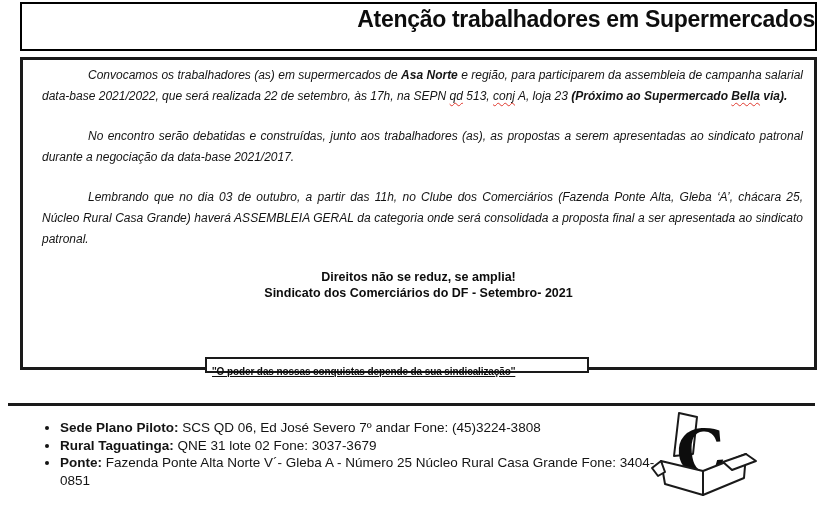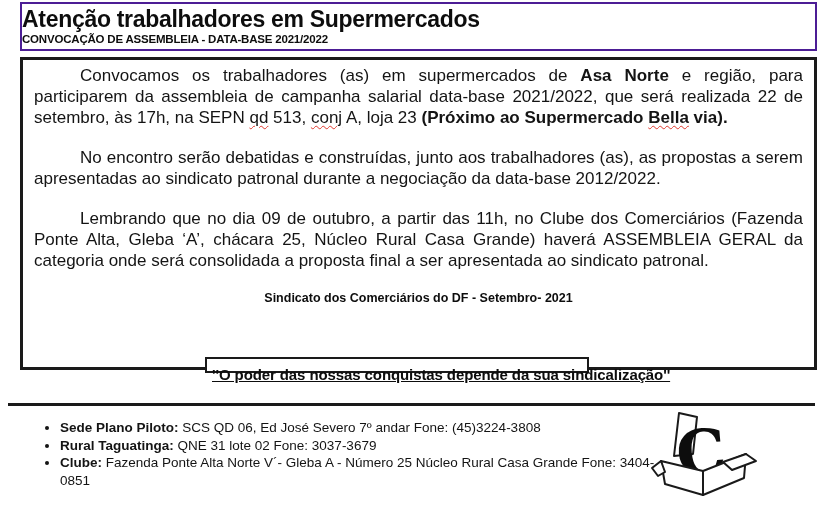--- a/index.html
+++ b/index.html
@@ -3,55 +3,55 @@
 <meta charset="utf-8">
 <style>
   html,body{margin:0;padding:0;}
   body{
     width:822px;height:512px;position:relative;background:#ffffff;
     font-family:"Liberation Sans", sans-serif;color:#111;overflow:hidden;
   }
   
   .title-box{
     position:absolute;left:20px;top:2px;width:797px;height:49px;
-    border:2px solid #4c1d95;box-sizing:border-box;text-align:left;background:#fff;
+    border:2px solid #000000;box-sizing:border-box;text-align:right;background:#fff;
   }
   .title-box h1{
     margin:2px 0 0;font-size:23px;font-weight:bold;letter-spacing:-0.3px;color:#0d0d0d;
   }
   .title-box .subtitle{
     margin-top:0px;font-size:11.5px;font-weight:bold;letter-spacing:-0.2px;color:#0d0d0d;
   }
   
   .main-box{
     position:absolute;left:20px;top:57px;width:797px;height:313px;
     border:3px solid #1a1a1a;box-sizing:border-box;background:#fff;
     padding:5px 11px 0 11px;
   }
   .main-box p{
-    margin:0 0 19px 0;font-size:17px;line-height:21px;
-    text-align:justify;text-indent:46px;color:#141414;
+    margin:0 0 19px 8px;font-size:12px;line-height:21px;
+    text-align:justify;text-indent:46px;color:#141414;font-style:italic;
   }
   .main-box p.last{margin-bottom:2px;}
   .b{font-weight:bold;text-align:right;}
   .sp{ 
     text-decoration-line:underline;
     text-decoration-style:wavy;
     text-decoration-color:#e03a2f;
     text-decoration-thickness:1px;
     text-underline-offset:2px;
   }
   .slogan{
     text-align:center;font-weight:bold;font-size:12.5px;line-height:16px;color:#0d0d0d;
   }
   
   .quote-box{
     position:absolute;left:205px;top:357px;width:384px;height:16px;
     border:2px solid #1a1a1a;box-sizing:border-box;background:#fff;z-index:3;
-    font-size:15px;font-weight:bold;letter-spacing:-0.1px;
+    font-size:10px;font-weight:bold;letter-spacing:-0.1px;
     padding:7px 4px 0 5px;white-space:nowrap;color:#0d0d0d;text-decoration:underline;
   }
   
   .rule{
     position:absolute;left:8px;top:403px;width:807px;height:3px;background:#1a1a1a;
   }
   .footer-list{
     position:absolute;left:40px;top:419px;width:620px;
     margin:0;padding-left:20px;list-style:disc;
     font-size:13.5px;line-height:17.5px;color:#141414;
@@ -59,42 +59,42 @@
   .footer-list li{margin:0;}
   .logo{
     position:absolute;left:648px;top:404px;width:112px;height:94px;
   }
 </style>
 </head>
 <body>
 
 <div class="title-box">
   <h1>Atenção trabalhadores em Supermercados</h1>
-  <div class="subtitle">CONVOCAÇÃO DE ASSEMBLEIA - DATA-BASE 2021/2022</div>
 </div>
 
 <div class="main-box">
   <p><span>Convocamos os trabalhadores (as) em supermercados de </span><span class="b">Asa Norte</span><span> e região, para participarem da assembleia de campanha salarial data-base 2021/2022, que será realizada 22 de setembro, às 17h, na SEPN </span><span class="sp">qd</span><span> 513, </span><span class="sp">conj</span><span> A, loja 23 </span><span class="b">(Próximo ao Supermercado </span><span class="b sp">Bella</span><span class="b"> via).</span></p>
 
-  <p>No encontro serão debatidas e construídas, junto aos trabalhadores (as), as propostas a serem apresentadas ao sindicato patronal durante a negociação da data-base 2012/2022.</p>
+  <p>No encontro serão debatidas e construídas, junto aos trabalhadores (as), as propostas a serem apresentadas ao sindicato patronal durante a negociação da data-base 2021/2017.</p>
 
-  <p>Lembrando que no dia 09 de outubro, a partir das 11h, no Clube dos Comerciários (Fazenda Ponte Alta, Gleba ‘A’, chácara 25, Núcleo Rural Casa Grande) haverá ASSEMBLEIA GERAL da categoria onde será consolidada a proposta final a ser apresentada ao sindicato patronal.</p>
+  <p>Lembrando que no dia 03 de outubro, a partir das 11h, no Clube dos Comerciários (Fazenda Ponte Alta, Gleba ‘A’, chácara 25, Núcleo Rural Casa Grande) haverá ASSEMBLEIA GERAL da categoria onde será consolidada a proposta final a ser apresentada ao sindicato patronal.</p>
 
 
+  <div class="slogan">Direitos não se reduz, se amplia!</div>
   <div class="slogan">Sindicato dos Comerciários do DF - Setembro- 2021</div>
 </div>
 
 <div class="quote-box">''O poder das nossas conquistas depende da sua sindicalização''</div>
 
 <div class="rule"></div>
 
 <ul class="footer-list">
   <li><span class="b">Sede Plano Piloto:</span><span> SCS QD 06, Ed José Severo 7º andar Fone: (45)3224-3808</span></li>
   <li><span class="b">Rural Taguatinga:</span><span> QNE 31 lote 02 Fone: 3037-3679</span></li>
-  <li><span class="b">Clube:</span><span> Fazenda Ponte Alta Norte V´- Gleba A - Número 25 Núcleo Rural Casa Grande Fone: 3404-0851</span></li>
+  <li><span class="b">Ponte:</span><span> Fazenda Ponte Alta Norte V´- Gleba A - Número 25 Núcleo Rural Casa Grande Fone: 3404-0851</span></li>
 </ul>
 
 <svg class="logo" viewBox="0 0 112 94" aria-hidden="true">
   <g stroke="#1a1a1a" stroke-width="2" stroke-linejoin="round" fill="#ffffff">
 
     <polygon points="26,52 31,9 49,13 45,50"></polygon>
   </g>
 
   <text x="28" y="70" transform="rotate(-5 55 45)" font-family="'DejaVu Serif', serif" font-weight="bold" font-size="62" fill="#0d0d0d">C</text>
   <g stroke="#1a1a1a" stroke-width="2" stroke-linejoin="round" fill="#ffffff">

